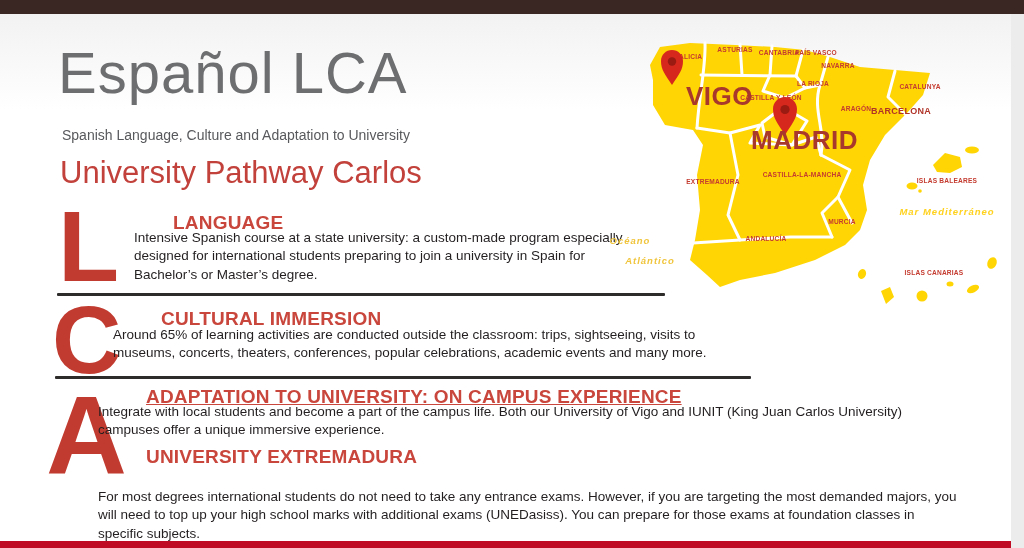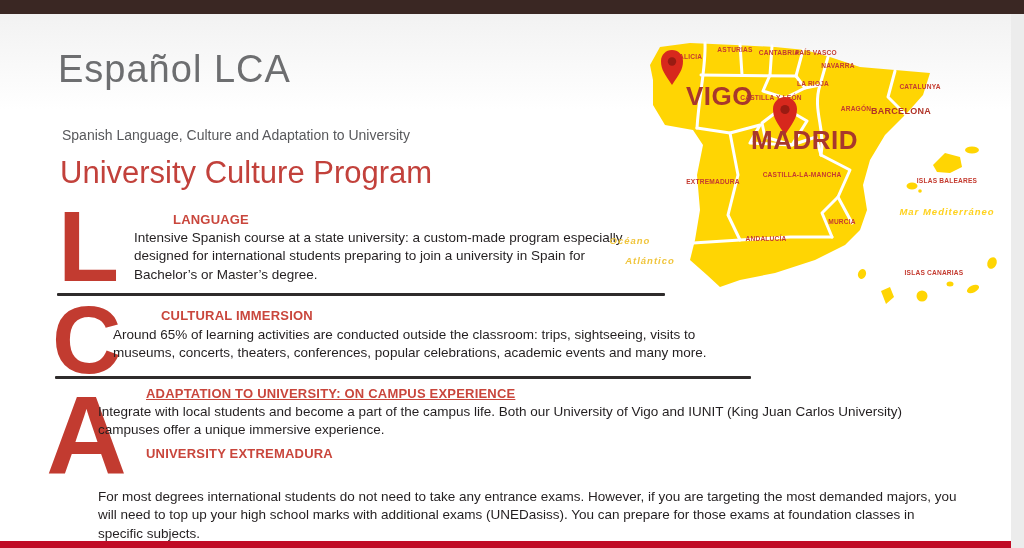--- a/index.html
+++ b/index.html
@@ -19,39 +19,39 @@
   }
   .top-bar{
     position:absolute;left:0;top:0;width:1024px;height:14px;
     background:#3a2723;z-index:30;
   }
   .bottom-bar{
     position:absolute;left:0;bottom:0;width:1011px;height:7px;
     background:#c00b25;z-index:30;
   }
   .title{
-    position:absolute;left:58px;top:48px;
-    font-size:38px;color:#6d6e70;letter-spacing:1px;line-height:1.15;
+    position:absolute;left:58px;top:40px;
+    font-size:58px;color:#6d6e70;letter-spacing:1px;line-height:1.15;
   }
   .subtitle{
     position:absolute;left:62px;top:127px;
     font-size:14px;color:#58595c;
   }
   .program-title{
     position:absolute;left:60px;top:155px;
     font-size:31px;color:#c2413b;font-weight:400;
   }
   .letter{
     position:absolute;color:#c23b30;font-weight:bold;line-height:1;
   }
   .letter-L{left:58px;top:196px;font-size:100px;}
   .letter-C{left:52px;top:292px;font-size:96px;}
   .letter-A{left:46px;top:380px;font-size:112px;}
   .sec-heading{
-    position:absolute;font-size:13px;font-weight:bold;color:#c9463c;
+    position:absolute;font-size:19px;font-weight:bold;color:#c9463c;
     letter-spacing:.2px;
     padding-left:48px;
   }
   .sec-body{
     position:absolute;font-size:13.5px;line-height:18.4px;color:#231f20;
   }
   .h-l{left:125px;top:212px;}
   .b-l{left:125px;top:229px;width:500px;margin-left:9px;}
   .h-c{left:113px;top:308px;}
   .b-c{left:113px;top:326px;width:645px;}
@@ -75,21 +75,21 @@
   .sea{font-size:9.5px;font-weight:bold;font-style:italic;fill:#ffd21e;letter-spacing:1px;text-anchor:middle;}
   .sea-atl{fill:#f0c53d;}
 </style>
 </head>
 <body>
 
 <div class="slide">
 
   <div class="title">Español LCA</div>
   <div class="subtitle">Spanish Language, Culture and Adaptation to University</div>
-  <div class="program-title">University Culture Program</div>
+  <div class="program-title">University Pathway Carlos</div>
 
   <div class="letter letter-L">L</div>
   <div class="sec-heading h-l">LANGUAGE</div>
   <div class="sec-body b-l">Intensive Spanish course at a state university: a custom-made program especially designed for international students preparing to join a university in Spain for Bachelor’s or Master’s degree.</div>
   <div class="divider divider-1"></div>
 
   <div class="letter letter-C">C</div>
   <div class="sec-heading h-c">CULTURAL IMMERSION</div>
   <div class="sec-body b-c">Around 65% of learning activities are conducted outside the classroom: trips, sightseeing, visits to museums, concerts, theaters, conferences, popular celebrations, academic events and many more.</div>
   <div class="divider divider-2"></div>

